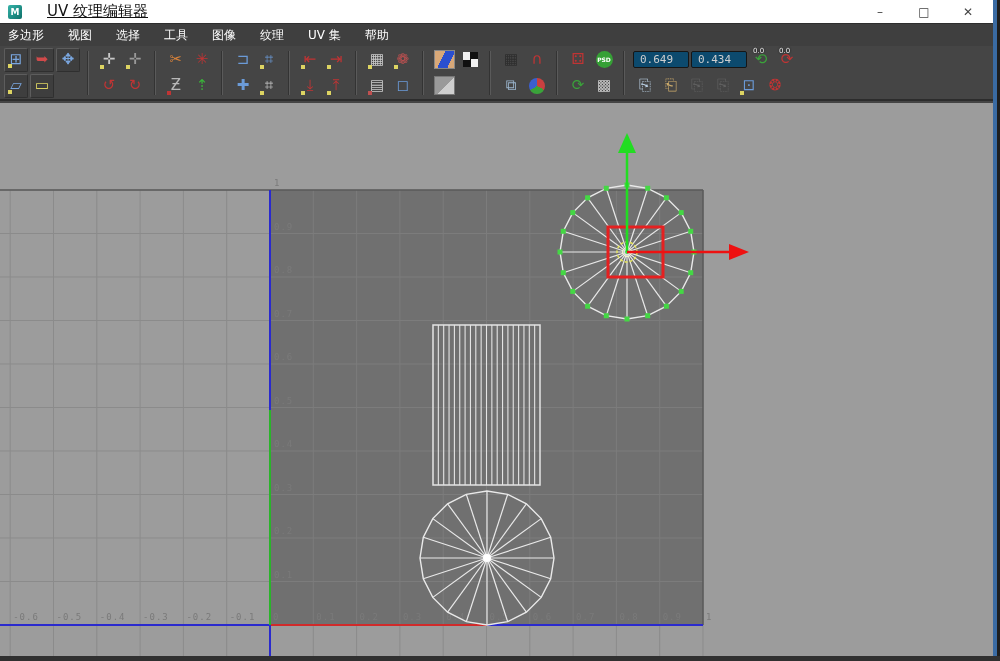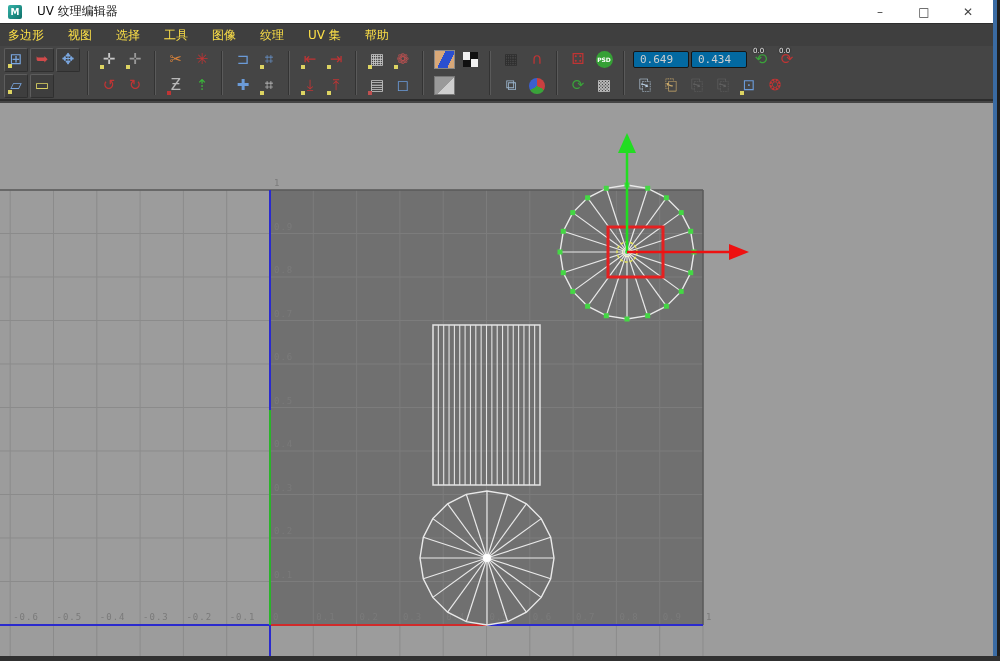--- a/index.html
+++ b/index.html
@@ -4,41 +4,41 @@
 <style>
   html,body{margin:0;padding:0;}
   body{font-family:"DejaVu Sans","Liberation Sans",sans-serif;}
   #window{position:relative;width:1000px;height:661px;background:#454545;overflow:hidden;}
 
   
   .titlebar{position:absolute;left:0;top:0;width:100%;height:23px;background:#ffffff;display:flex;align-items:center;}
   .maya-icon{width:14px;height:14px;margin-left:8px;border-radius:2px;
     background:linear-gradient(135deg,#37b3a9 0%,#1f8f86 55%,#0e6f68 100%);
     color:#fff;font-size:9px;font-weight:bold;display:flex;align-items:center;justify-content:center;}
-  .title-text{margin-left:15px;font-size:12px;color:#111;}
+  .title-text{margin-left:25px;font-size:15px;color:#111;text-decoration:underline;}
   .win-controls{position:absolute;right:10px;top:0;height:23px;display:flex;}
   .win-btn{width:44px;height:23px;display:flex;align-items:center;justify-content:center;color:#444;font-size:12px;cursor:default;}
 
   
   .menubar{position:absolute;left:0;top:23px;width:100%;height:23px;background:#3f3f3f;display:flex;align-items:center;border-top:1px solid #2e2e2e;}
-  .menu-item{color:#fde047;font-size:12px;padding:0 12px;height:100%;display:flex;align-items:center;}
+  .menu-item{color:#ffffff;font-size:12px;padding:0 12px;height:100%;display:flex;align-items:center;}
   .menu-item:first-child{padding-left:8px;}
 
   
   .toolbar{position:absolute;left:0;top:46px;width:100%;height:55px;background:#454545;display:flex;align-items:center;border-bottom:2px solid #2c2c2c;box-sizing:border-box;}
   .tb-group{display:flex;flex-direction:column;gap:2px;padding:0 4px;}
   .tb-row{display:flex;gap:2px;height:24px;align-items:center;}
   .tb-btn{width:24px;height:24px;display:flex;align-items:center;justify-content:center;position:relative;border-radius:2px;}
   .tb-framed .tb-btn{background:#3e3e3e;border:1px solid #5d5d5d;border-bottom-color:#2f2f2f;border-right-color:#2f2f2f;box-sizing:border-box;}
   .tb-btn .glyph{font-size:15px;line-height:1;}
   .tb-btn .dot{position:absolute;left:3px;bottom:3px;width:4px;height:4px;background:#ddd462;}
   .tb-btn.disabled{opacity:.32;filter:grayscale(1);}
   .tb-mini{position:absolute;top:-1px;left:4px;font-size:7px;color:#f0f0f0;text-shadow:0 0 2px #000;}
   .tb-sep{width:5px;height:44px;margin:0 2px;background:linear-gradient(90deg,transparent 1px,#333 1px,#333 2px,#5a5a5a 2px,#5a5a5a 3px,transparent 3px);}
-  .tb-field{width:56px;height:17px;background:#0369a1;border:1px solid #161616;border-radius:2px;color:#cfcfcf;font-size:11px;display:flex;align-items:center;padding-left:6px;box-sizing:border-box;font-family:"DejaVu Sans Mono",monospace;}
+  .tb-field{width:56px;height:17px;background:#0c4a6e;border:1px solid #161616;border-radius:2px;color:#cfcfcf;font-size:11px;display:flex;align-items:center;padding-left:6px;box-sizing:border-box;font-family:"DejaVu Sans Mono",monospace;}
   .icon-image{width:19px;height:17px;border:1px solid #888;background:linear-gradient(115deg,#d8a878 0 38%,#2a4fd0 38% 75%,#d8a878 75%);}
   .icon-dim{width:19px;height:17px;border:1px solid #777;background:linear-gradient(135deg,#9a9a9a 0 55%,#cfcfcf 55%);}
   .icon-checker{width:15px;height:15px;background:conic-gradient(#111 0 25%,#f2f2f2 0 50%,#111 0 75%,#f2f2f2 0);}
   .icon-rgb{width:16px;height:16px;border-radius:50%;background:conic-gradient(#c94040 0 33%,#3aa33a 0 66%,#3a5fd0 0);}
   .icon-psd{width:17px;height:17px;border-radius:50%;background:radial-gradient(circle at 50% 45%,#35a035 0 70%,#1d741d);color:#fff;font-size:6px;font-weight:bold;display:flex;align-items:center;justify-content:center;}
 
   
   .canvas{position:absolute;left:0;top:103px;width:1000px;height:558px;background:#9c9c9c;}
   .canvas svg{display:block;}
 

